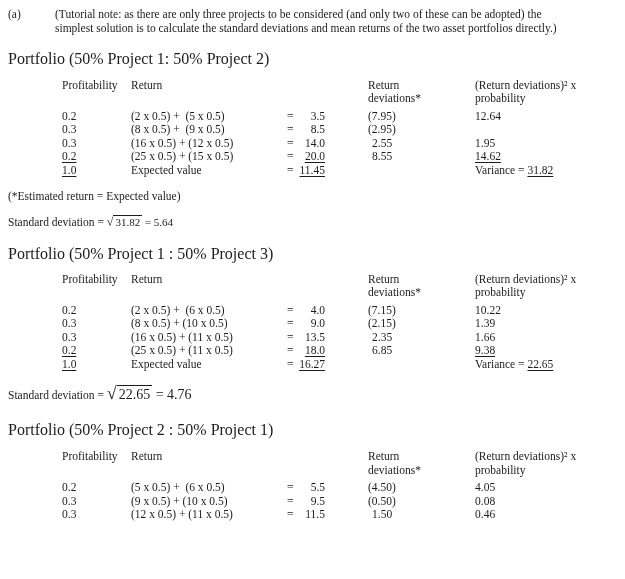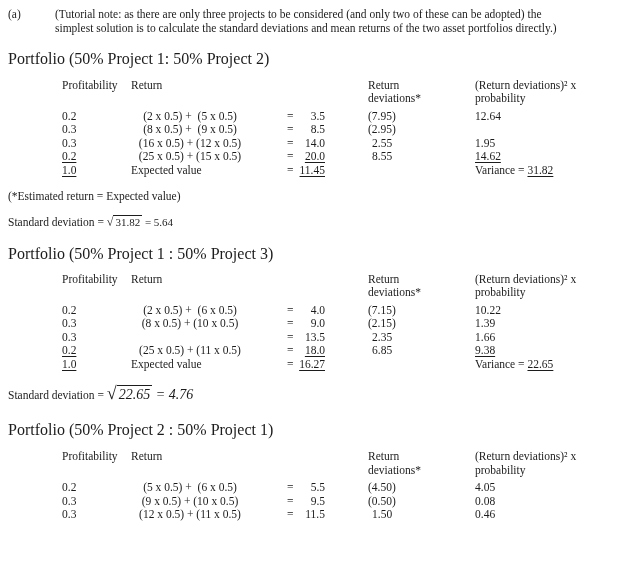--- a/index.html
+++ b/index.html
@@ -18,32 +18,32 @@
   .table{margin-top:13px;}
   .table.mt12{margin-top:12px}.table.mt14{margin-top:14px}
   .tbody{margin-top:4px;}
   .trow{
     display:grid;
     grid-template-columns:69px 118px 38px 38px 43px 107px 150px;
     margin-left:54px;line-height:13.5px;
   }
   .cell{white-space:pre;}
   .c1{grid-column:1}.c2{grid-column:2}.c4{grid-column:4}.c6{grid-column:6}.c7{grid-column:7}
-  .formula{text-align:center;}
+  .formula{text-align:left;}
   .left{text-align:left;}
   .eqv{display:flex;justify-content:space-between;}
   .indent{padding-left:4px;}
   .u{text-decoration:underline;text-underline-offset:2px;}
   .est-note{margin-top:13px;}
   .sd-line{margin-top:11px;}
   .sd-line.big{margin-top:14px;}
   .radicand{display:inline-block;border-top:1px solid #1c1c1c;padding:0 2px;line-height:12px;}
   .sd-eq{font-size:11px;}
   .sd-eq .rad-sign{font-size:12px;}
-  .sd-eq-large{font-size:14px;font-style:italic;}
+  .sd-eq-large{font-size:14px;}
   .sd-eq-large .rad-sign{font-size:18px;}
   .sd-eq-large .radicand{line-height:15px;padding-top:1px;}
 </style>
 </head>
 <body>
 
 <div class="page">
 
   <div class="note-row">
     <span class="item-label">(a)</span>
@@ -129,20 +129,21 @@
       </div>
       <div class="trow">
         <span class="cell c1">0.3</span>
         <span class="cell c2 formula">(8 x 0.5) + (10 x 0.5)</span>
         <span class="cell c4 eqv"><span>=</span><span>9.0</span></span>
         <span class="cell c6">(2.15)</span>
         <span class="cell c7">1.39</span>
       </div>
       <div class="trow">
         <span class="cell c1">0.3</span>
+        <span class="cell c2 formula">(16 x 0.5) + (11 x 0.5)</span>
         <span class="cell c4 eqv"><span>=</span><span>13.5</span></span>
         <span class="cell c6 indent">2.35</span>
         <span class="cell c7">1.66</span>
       </div>
       <div class="trow">
         <span class="cell c1 u">0.2</span>
         <span class="cell c2 formula">(25 x 0.5) + (11 x 0.5)</span>
         <span class="cell c4 eqv"><span>=</span><span class="u">18.0</span></span>
         <span class="cell c6 indent">6.85</span>
         <span class="cell c7 u">9.38</span>

